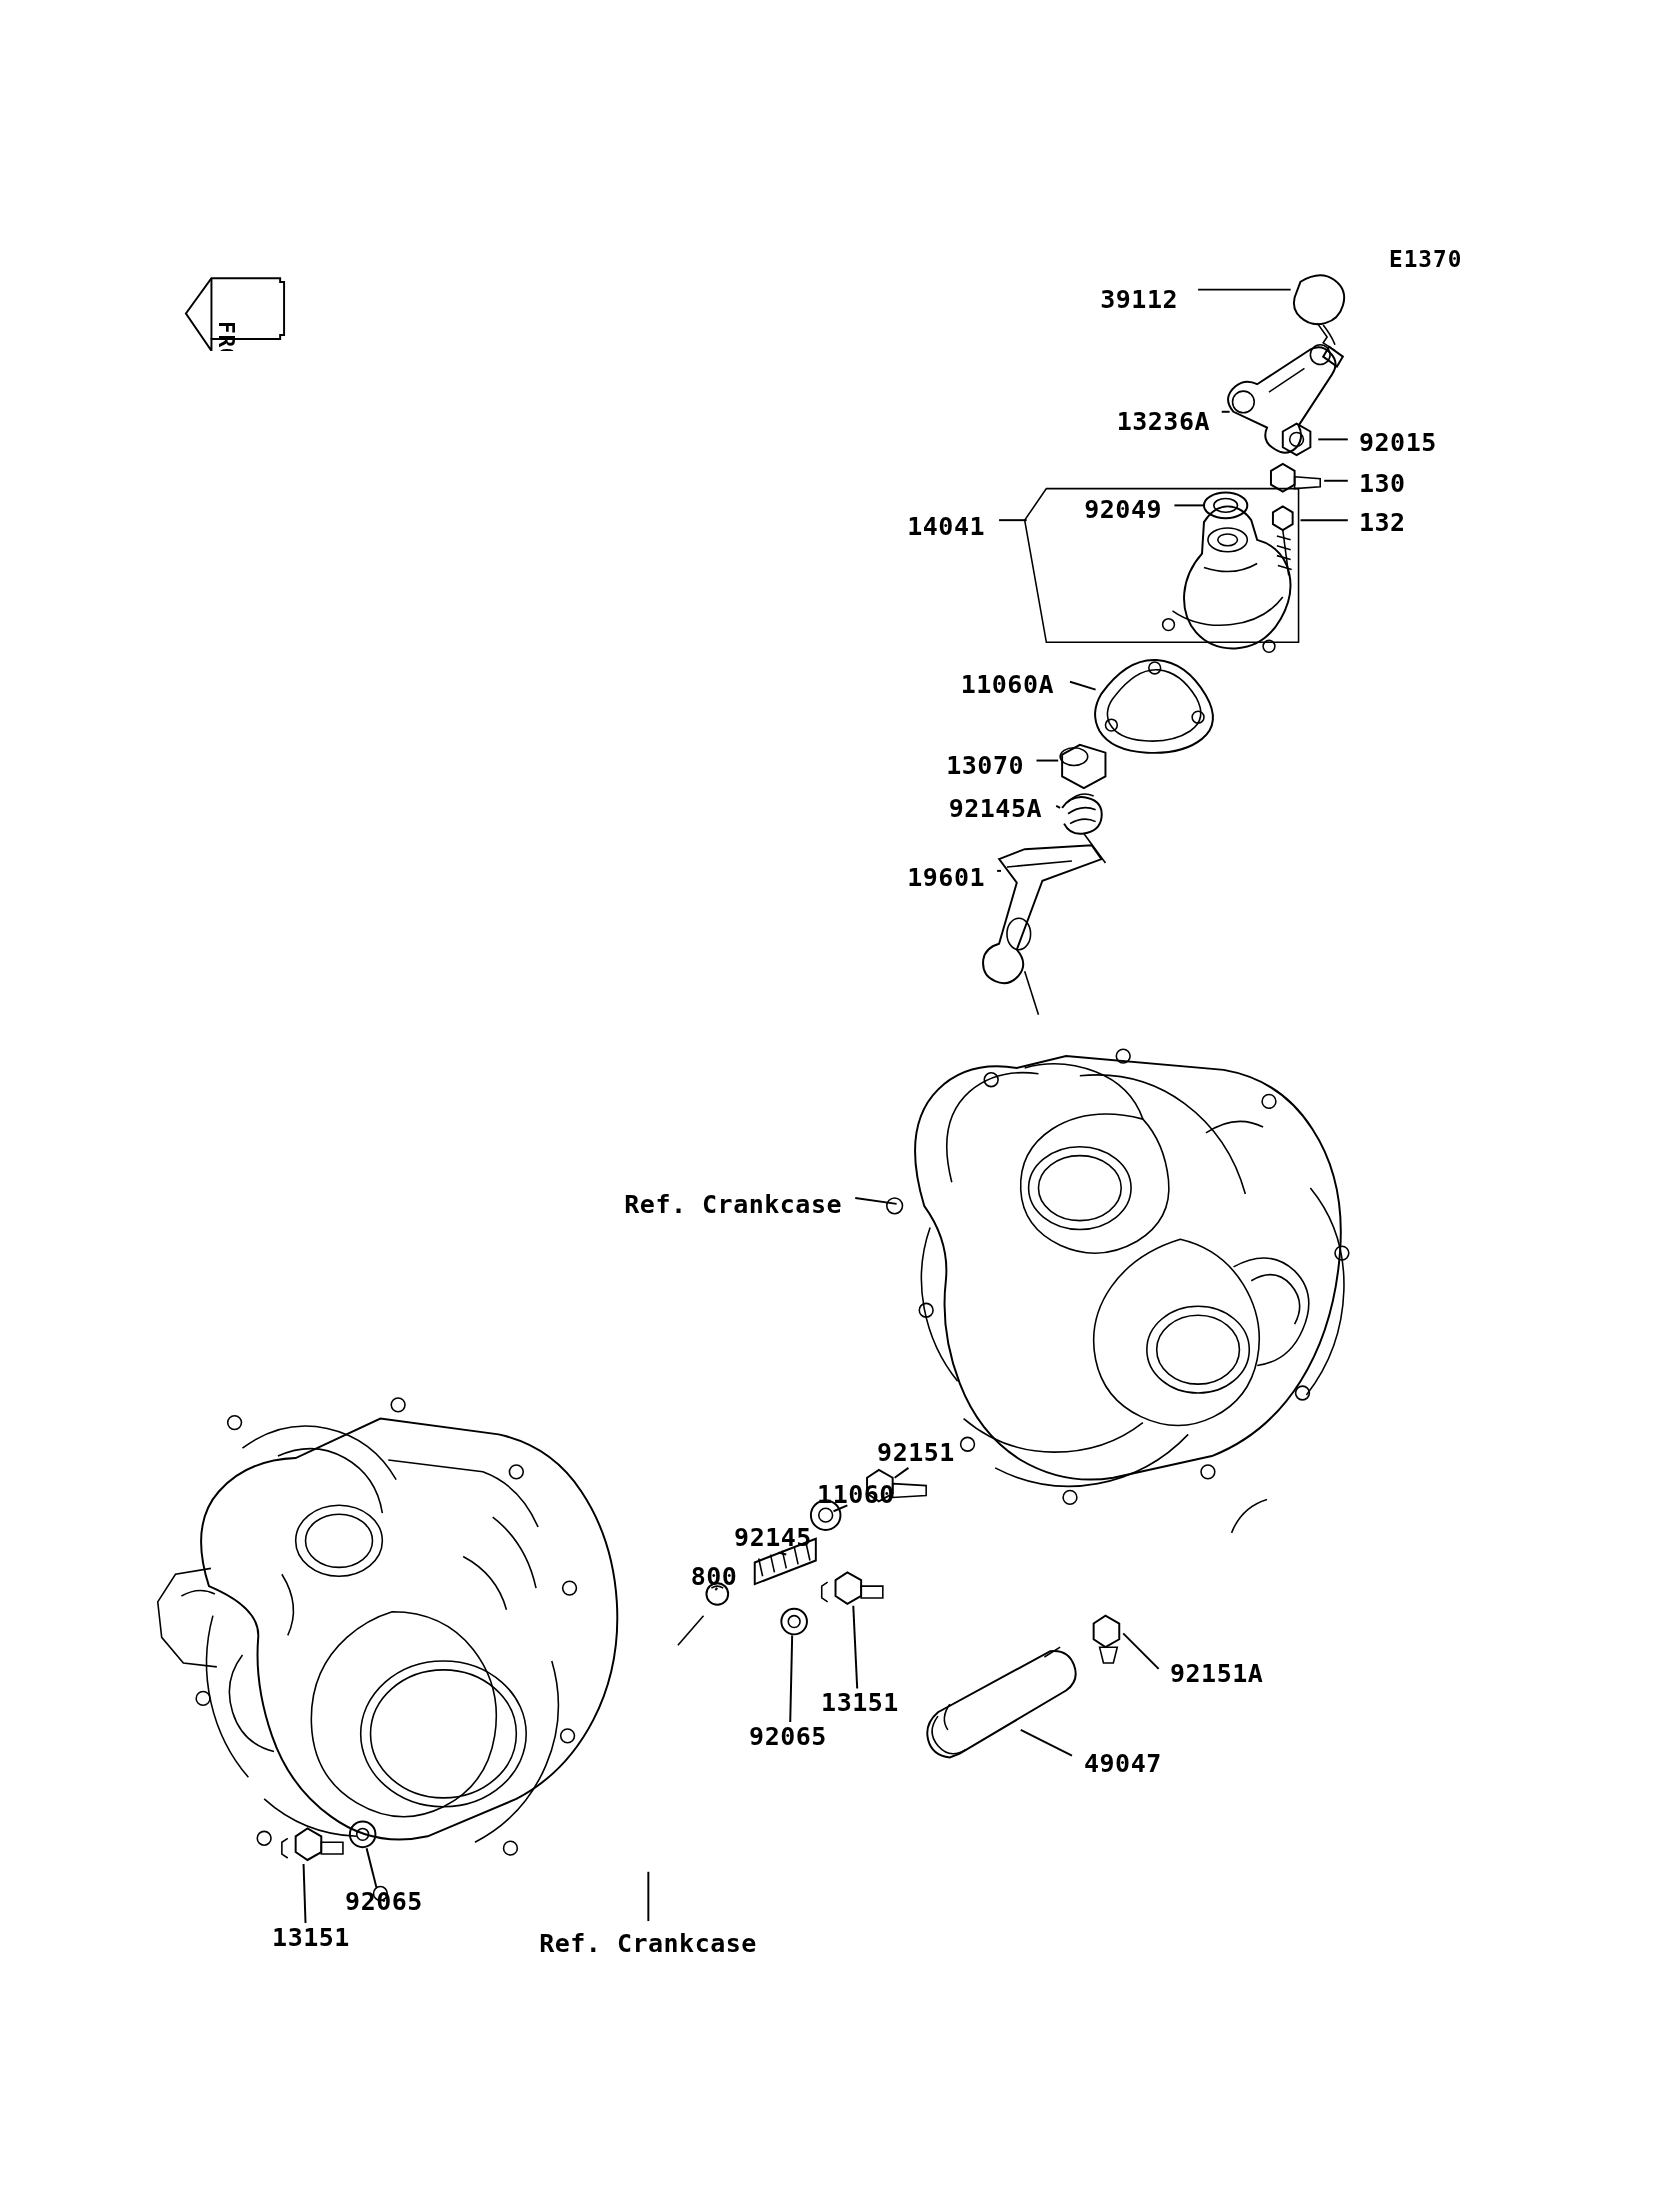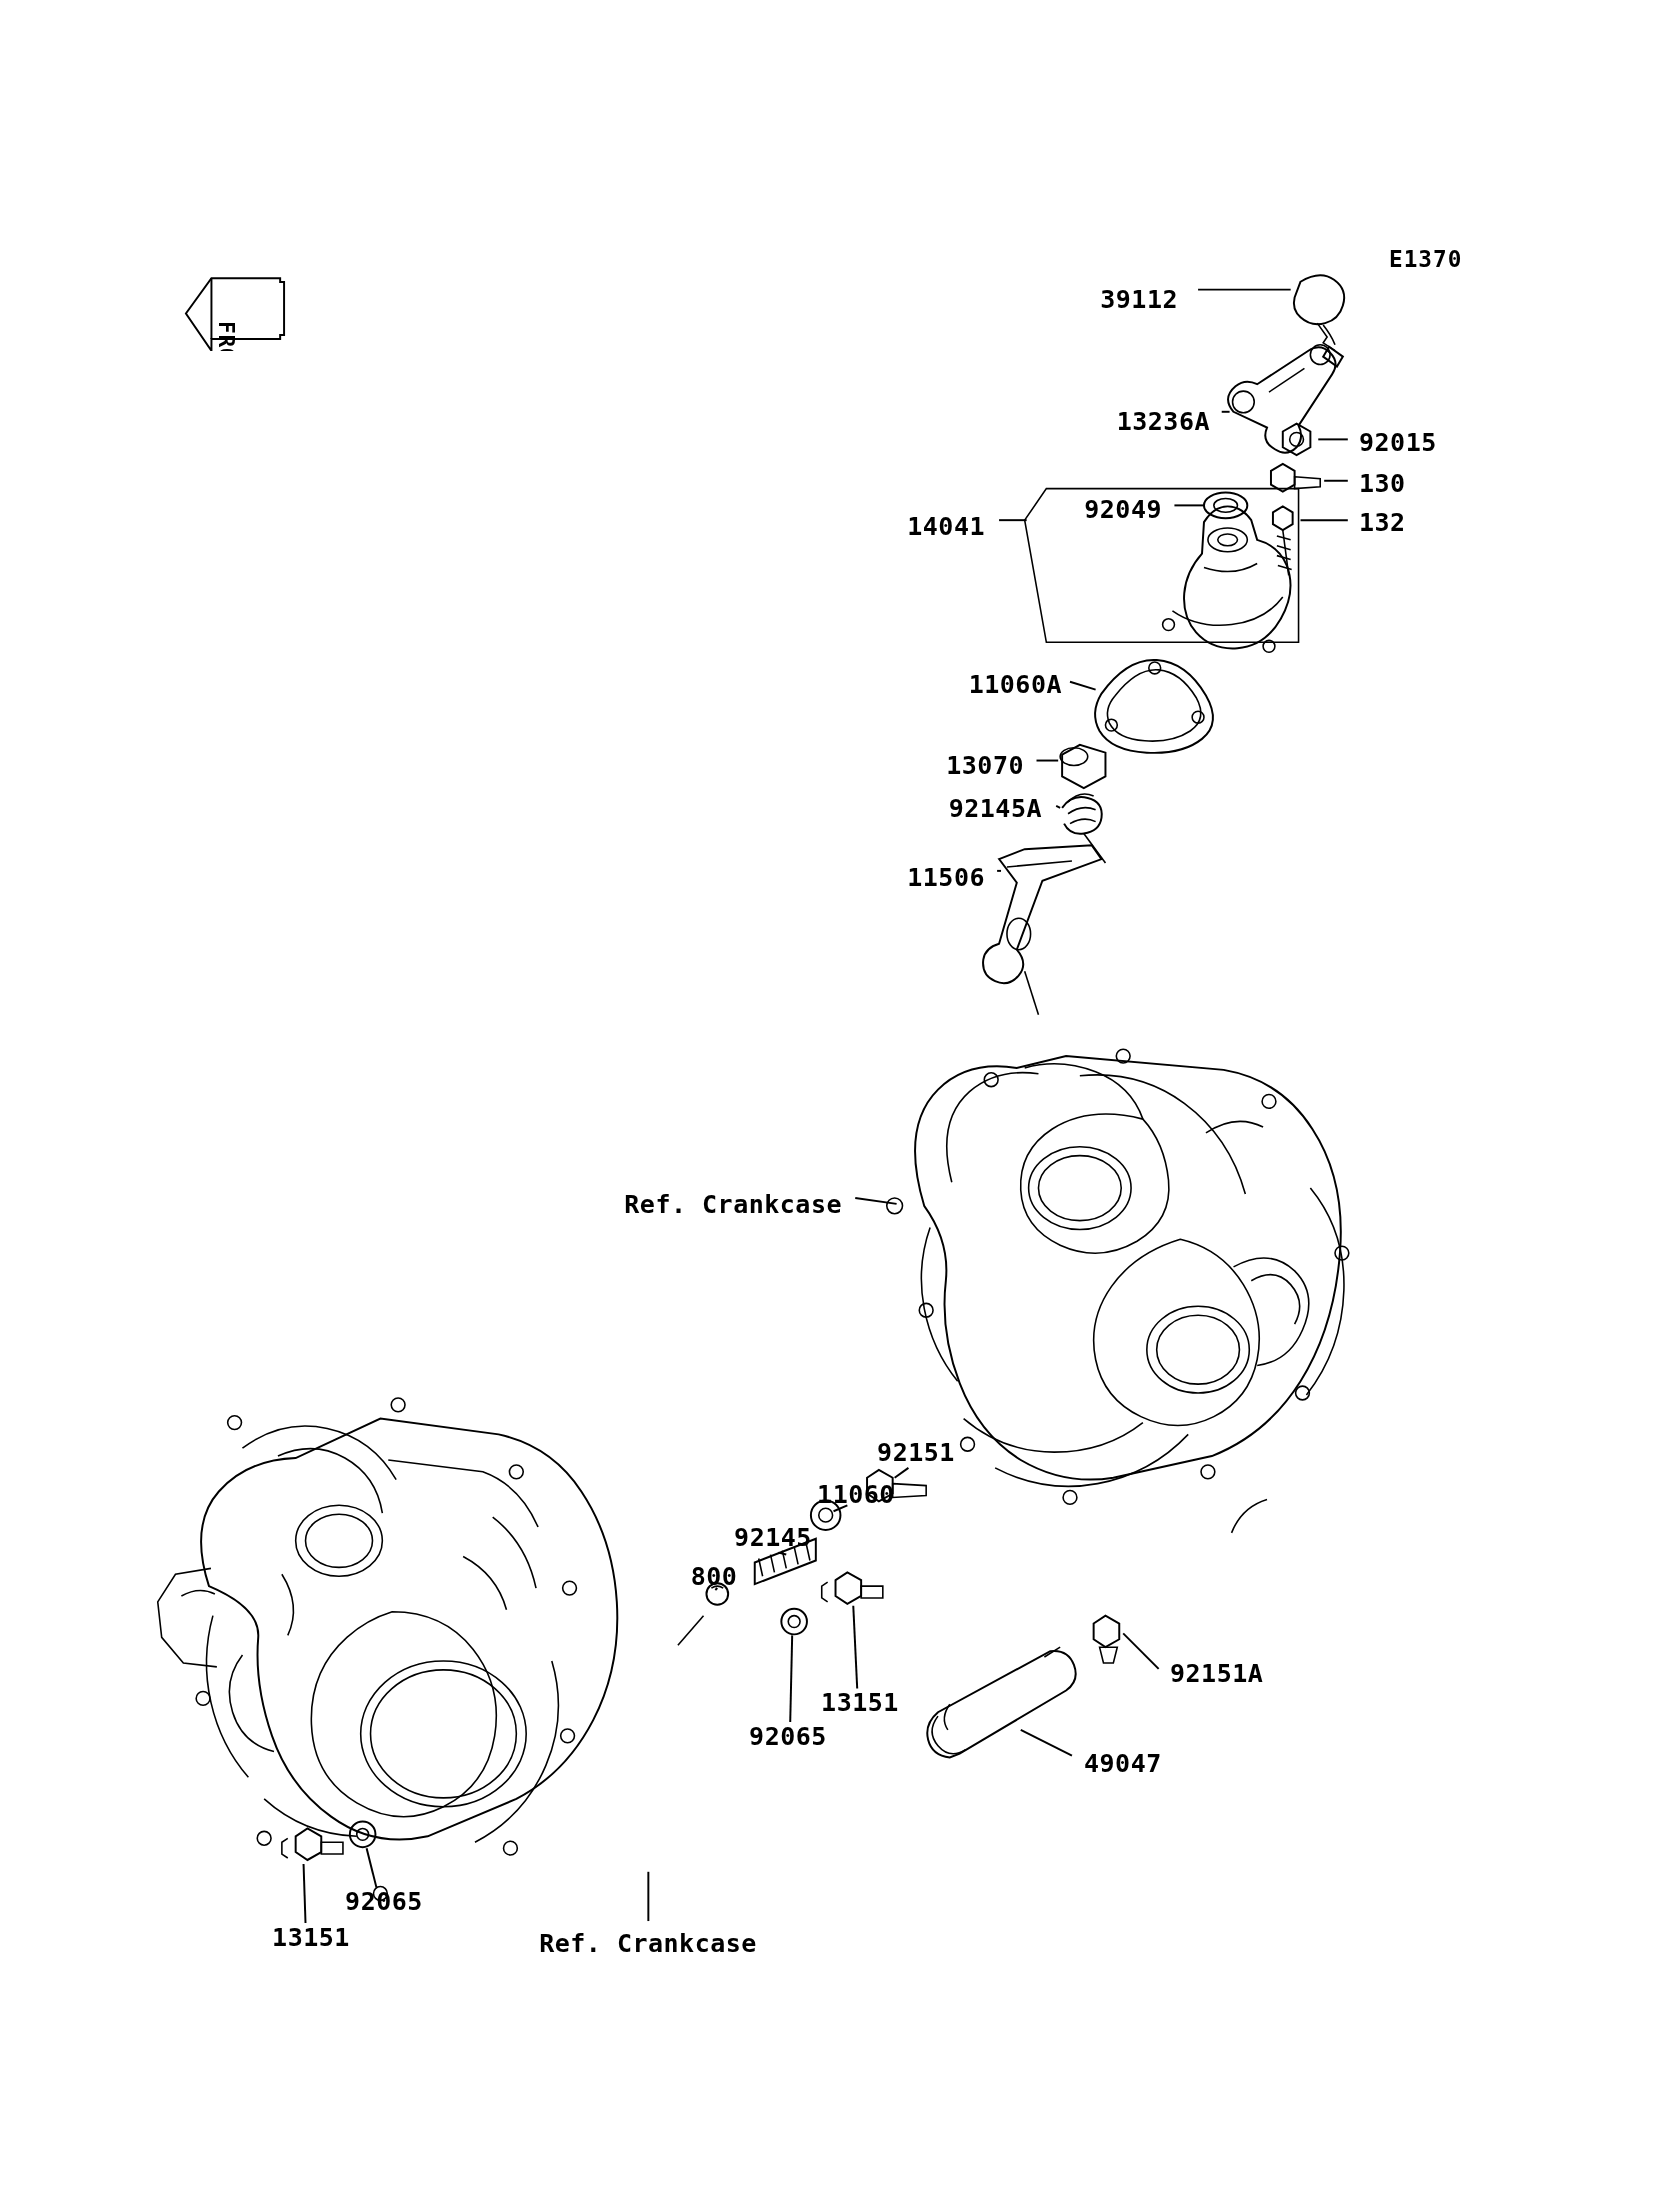--- a/index.html
+++ b/index.html
@@ -282,24 +282,24 @@
     <path class="thin" d="M714 1640 L688 1670"></path>
   </svg>
 
   <div class="lbl r" style="left:1178px; top:285px;">39112</div>
   <div class="lbl r" style="left:1210px; top:407px;">13236A</div>
   <div class="lbl" style="left:1359px; top:428px;">92015</div>
   <div class="lbl" style="left:1359px; top:469px;">130</div>
   <div class="lbl r" style="left:1162px; top:495px;">92049</div>
   <div class="lbl" style="left:1359px; top:508px;">132</div>
   <div class="lbl r" style="left:985px; top:512px;">14041</div>
-  <div class="lbl r" style="left:1054px; top:670px;margin-left:8px;">11060A</div>
+  <div class="lbl r" style="left:1054px; top:670px;">11060A</div>
   <div class="lbl r" style="left:1024px; top:751px;">13070</div>
   <div class="lbl r" style="left:1042px; top:794px;">92145A</div>
-  <div class="lbl r" style="left:985px; top:863px;">11506</div>
+  <div class="lbl r" style="left:985px; top:863px;">19601</div>
   <div class="lbl r" style="left:842px;  top:1190px;">Ref. Crankcase</div>
   <div class="lbl c" style="left:916px;  top:1438px;">92151</div>
   <div class="lbl c" style="left:856px;  top:1480px;">11060</div>
   <div class="lbl c" style="left:773px;  top:1523px;">92145</div>
   <div class="lbl c" style="left:714px;  top:1562px;">800</div>
   <div class="lbl c" style="left:860px;  top:1688px;">13151</div>
   <div class="lbl c" style="left:788px;  top:1722px;">92065</div>
   <div class="lbl" style="left:1170px; top:1659px;">92151A</div>
   <div class="lbl" style="left:1084px; top:1749px;">49047</div>
   <div class="lbl c" style="left:384px;  top:1887px;">92065</div>

